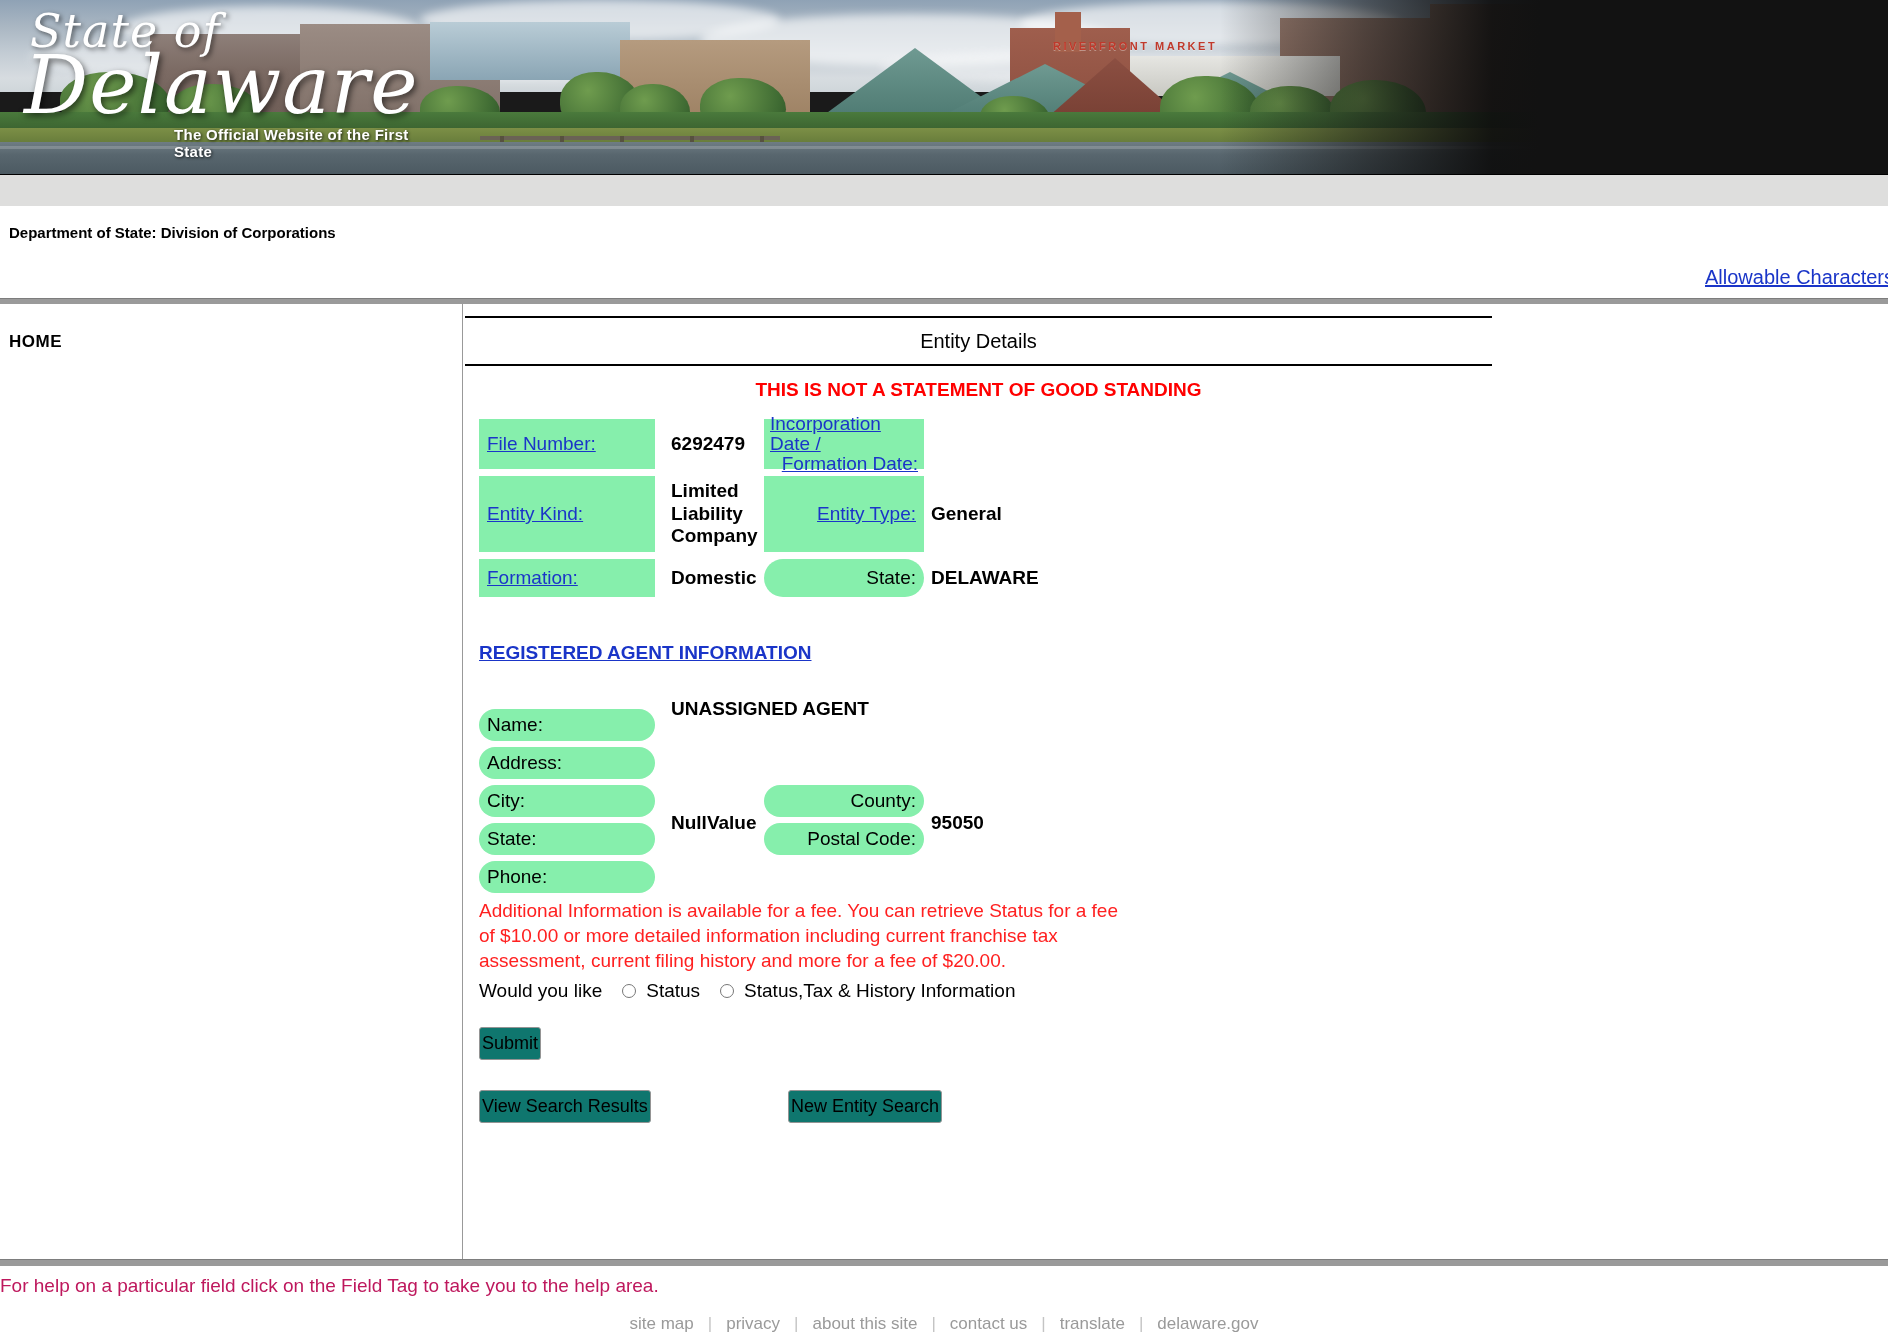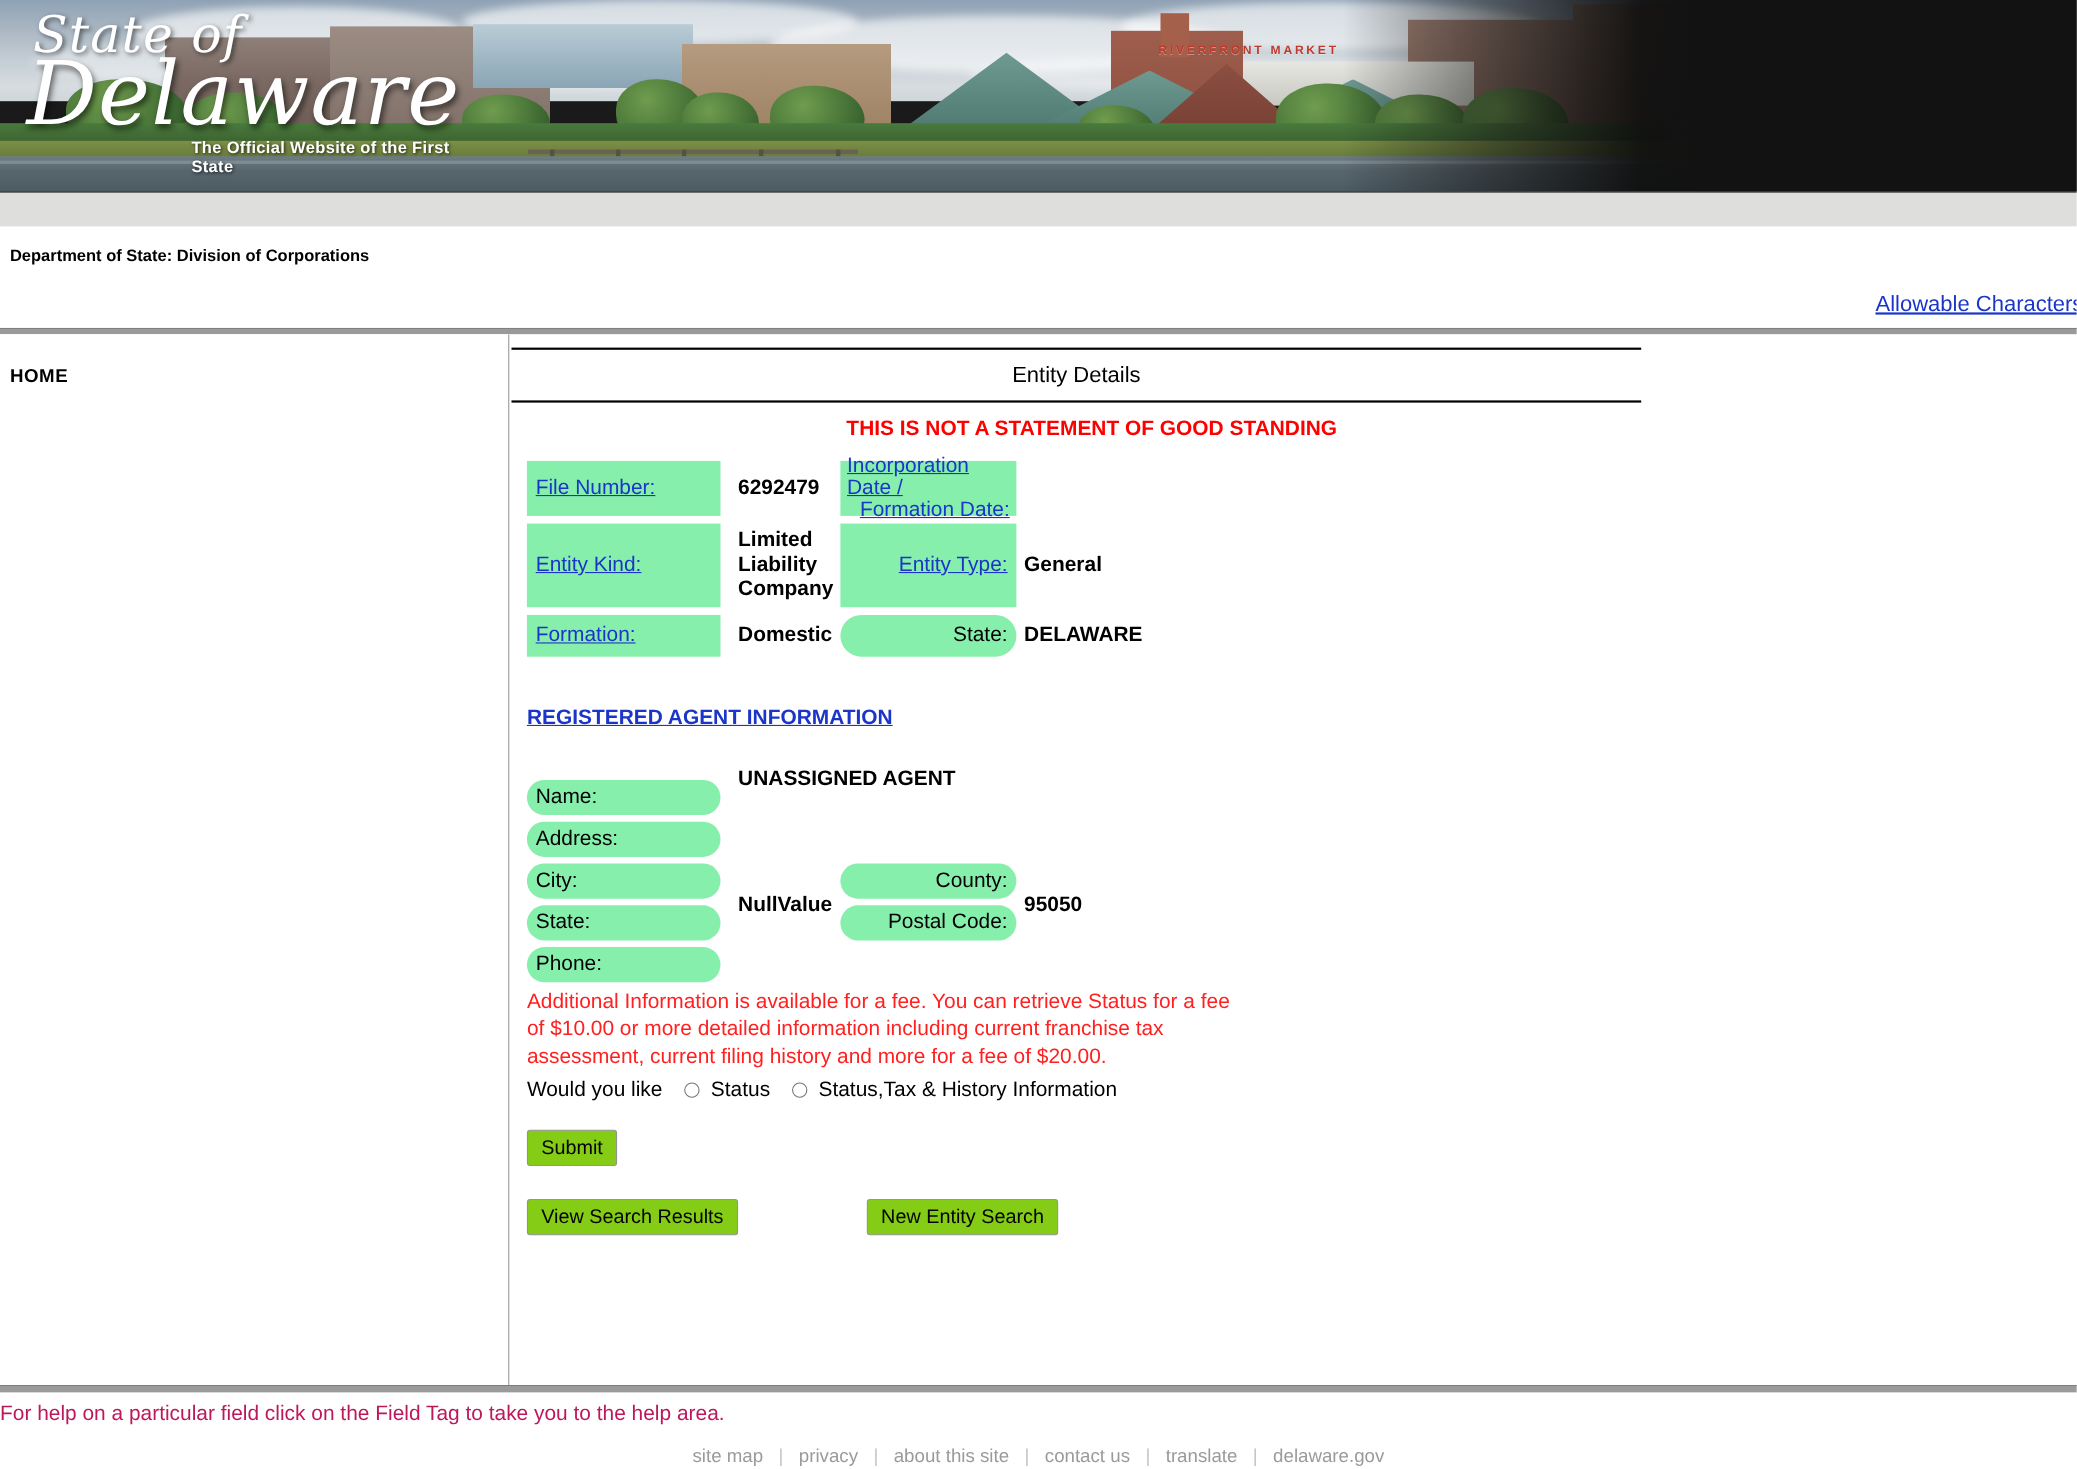--- a/index.html
+++ b/index.html
@@ -269,21 +269,21 @@
     width:1027px; height:50px;
     border-top:2px solid #000;
     border-bottom:2px solid #000;
     display:flex; align-items:center; justify-content:center;
   }
   .details-head span {
     font:20px "Liberation Sans", sans-serif; color:#000;
   }
 
   .notstanding {
-    position:absolute; left:16px; top:75px; width:1027px;
+    position:absolute; left:2px; top:75px; width:1027px;
     text-align:center;
     font: bold 19px "Liberation Sans", sans-serif;
     color:#ff0000;
   }
 
   
   .dtable { position:absolute; left:16px; top:115px; width:1000px; }
   .drow { position:relative; width:100%; margin-bottom:7px; }
 
   .lab {
@@ -367,26 +367,26 @@
   }
   .radio {
     width:14px; height:14px; border:1px solid #777;
     border-radius:50%; background:#fff; display:inline-block;
     margin:0 4px 0 14px; cursor:pointer; flex:none;
   }
   .wouldyou .lbl { cursor:pointer; }
 
   .btn {
     position:absolute;
-    background:#84cc16;
+    background:#0f766e;
     border:1px solid #949494;
     border-radius:3px;
     font:18px "Liberation Sans", sans-serif;
     color:#000;
-    padding:5px 12px;
+    padding:5px 2px;
     cursor:pointer;
   }
   .btn-submit { left:16px; top:723px; }
   .btn-view   { left:16px; top:786px; }
   .btn-new    { left:325px; top:786px; }
 
   
   .foot-rule {
     width:1888px; height:7px; background:#9a9a9a;
     border-top:1px solid #7d7d7d;

